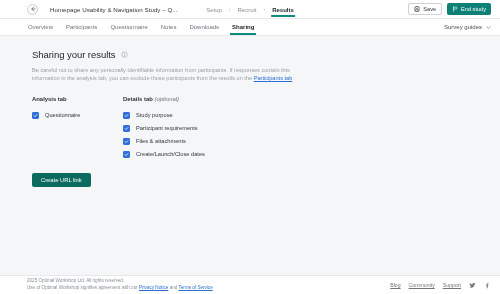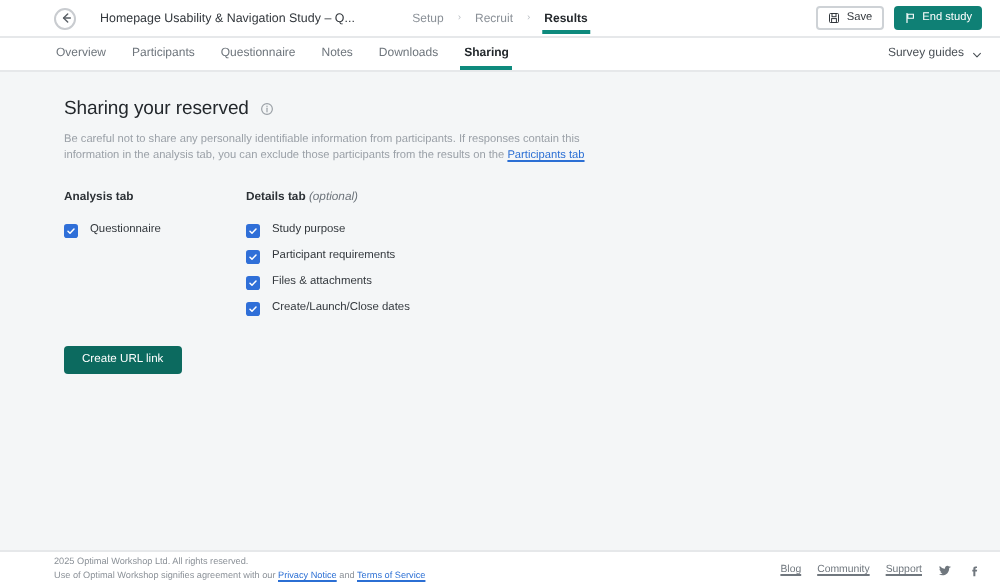--- a/index.html
+++ b/index.html
@@ -283,21 +283,21 @@
           <path d="M1.6 3.4 L5 6.8 L8.4 3.4" fill="none" stroke="currentColor" stroke-width="1.1" stroke-linecap="round" stroke-linejoin="round"></path>
         </svg>
     </span>
   </div>
 </div>
 
 <div class="page">
   <div class="panel">
 
     <div class="h1-row">
-      <h1 class="h1">Sharing your reserved</h1>
+      <h1 class="h1">Sharing your results</h1>
       <span class="info-icon">
         <svg viewBox="0 0 12 12">
             <circle cx="6" cy="6" r="4.6" fill="none" stroke="currentColor" stroke-width="1"></circle>
             <path d="M6 5.3 V8.4" stroke="currentColor" stroke-width="1" stroke-linecap="round"></path>
             <circle cx="6" cy="3.7" r="0.6" fill="currentColor"></circle>
           </svg>
       </span>
     </div>
 
     <p class="lede">

